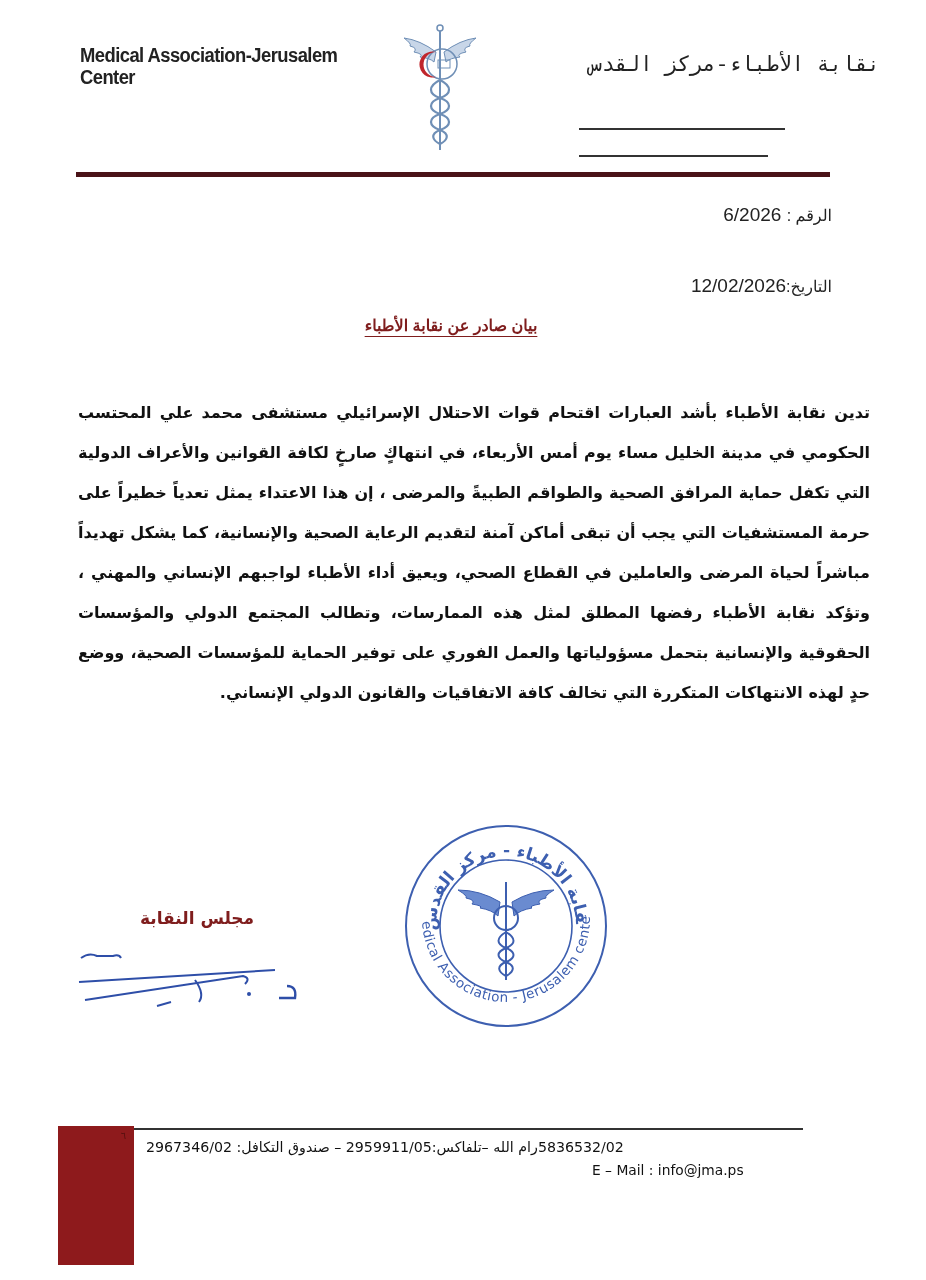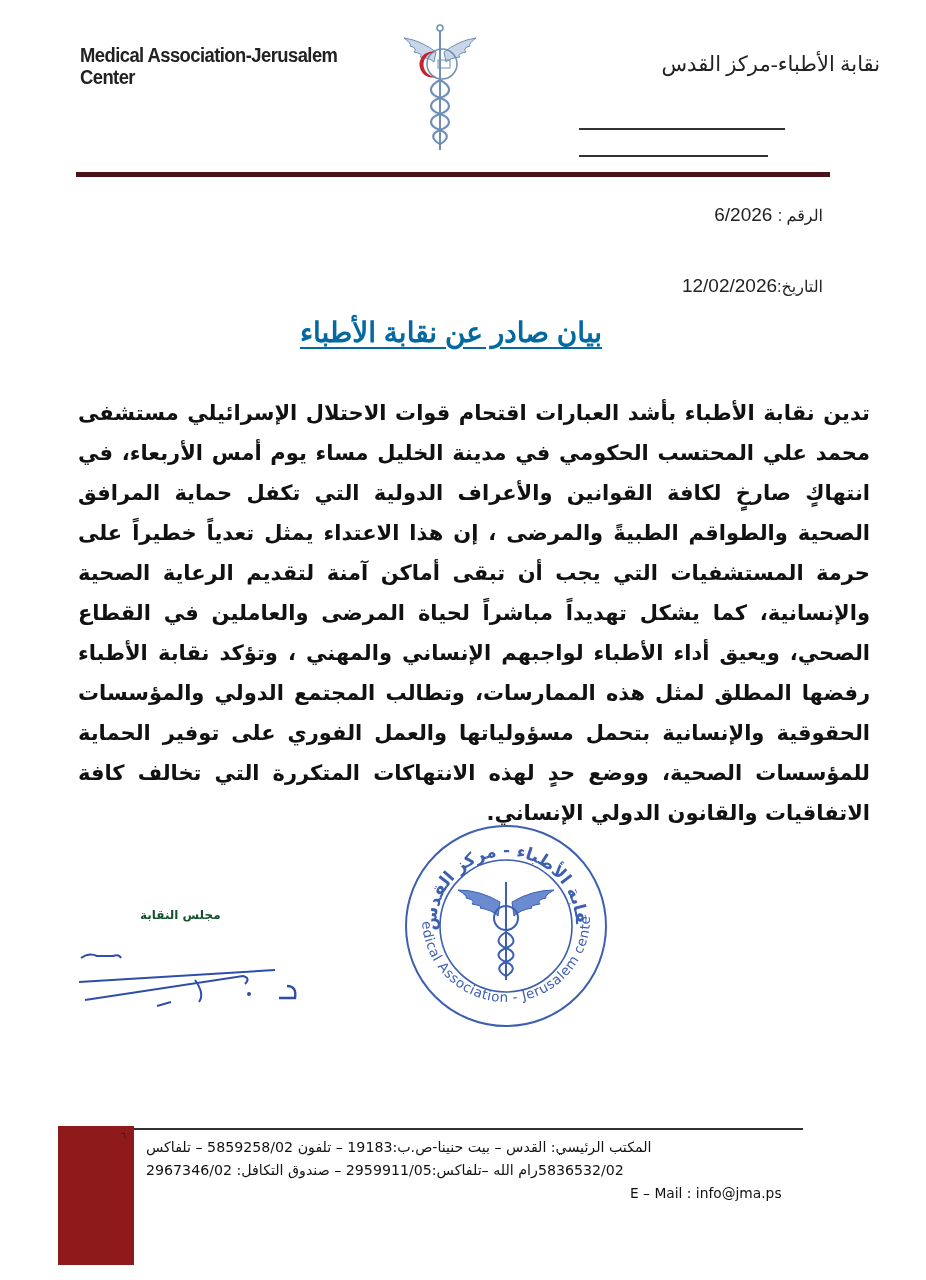--- a/index.html
+++ b/index.html
@@ -4,52 +4,52 @@
 <style>
   * { margin:0; padding:0; box-sizing:border-box; }
   html, body { width:926px; height:1280px; background:#ffffff; overflow:hidden; }
   body { position:relative; font-family:"DejaVu Sans", sans-serif; color:#1a1a1a; }
 
   .hdr-en { position:absolute; left:80px; top:44px; width:320px;
     font-family:"Liberation Sans", sans-serif; font-weight:bold; font-size:20px;
     line-height:22px; color:#222; letter-spacing:-0.6px; transform:scaleX(0.92); transform-origin:left top; }
   .hdr-logo { position:absolute; left:400px; top:22px; width:80px; height:140px; }
   .hdr-ar { position:absolute; right:46px; top:52px; direction:rtl;
-    font-family:Liberation Serif, serif; font-size:21px; color:#222; }
+    font-family:Liberation Mono, monospace; font-size:21px; color:#222; }
   .blank-line { position:absolute; height:1.5px; background:#333; }
   .rule { position:absolute; left:76px; top:172px; width:754px; height:5px; background:#4a1318; }
 
-  .meta { position:absolute; right:103px; direction:rtl; font-family:"Liberation Sans", sans-serif;
+  .meta { position:absolute; right:94px; direction:rtl; font-family:"Liberation Sans", sans-serif;
     font-size:19px; color:#222; }
   .meta .lbl { font-size:16px; }
 
   .title { position:absolute; left:0; right:0; top:316px; text-align:center; direction:rtl; }
-  .title span { font-family:"Liberation Sans", sans-serif; font-weight:bold; font-size:28px;
-    text-decoration:underline; text-underline-offset:5px; color:#0369a1; position:relative; left:-12px; }
+  .title span { font-family:"Liberation Sans", sans-serif; font-weight:bold; font-size:16px;
+    text-decoration:underline; text-underline-offset:5px; color:#7f1d1d; position:relative; left:-12px; }
 
   .body-text { position:absolute; left:78px; width:792px; top:393px; direction:rtl;
     text-align:justify; text-align-last:right;
-    font-family:"DejaVu Sans", sans-serif; font-weight:bold; font-size:21px;
+    font-family:"DejaVu Sans", sans-serif; font-weight:bold; font-size:16px;
     line-height:40px; color:#111; }
   .body-text p { text-align:justify; }
 
   .stamp { position:absolute; left:400px; top:820px; width:212px; height:212px; }
 
   .sig-label { position:absolute; left:140px; top:908px; direction:rtl;
-    font-family:"DejaVu Sans", sans-serif; font-weight:bold; font-size:12px; color:#14532d;text-align:center; }
+    font-family:"DejaVu Sans", sans-serif; font-weight:bold; font-size:17px; color:#7f1d1d;text-align:center; }
   .signature { position:absolute; left:75px; top:950px; width:240px; height:70px; }
 
   .footer-block { position:absolute; left:58px; top:1126px; width:76px; height:139px; background:#8e1a1c; }
   .footer-block .mark { position:absolute; right:8px; top:4px; font-size:10px; color:#5a1010; }
   .footer-line { position:absolute; left:134px; top:1128px; width:669px; height:2px; background:#333; }
   .footer-text { position:absolute; left:146px; top:1136px; width:640px;
     font-family:"DejaVu Sans", sans-serif; font-size:14.2px; line-height:23px; color:#111; }
   .footer-text .ar { direction:rtl; text-align:left; unicode-bidi:plaintext; }
   .footer-text .en { font-family:"DejaVu Sans", sans-serif; font-size:13.8px; white-space:nowrap; }
-  .footer-text .en .mail { position:absolute; left:484px; }
+  .footer-text .en .mail { position:absolute; left:446px; }
 </style>
 </head>
 <body>
 
 <div class="hdr-en">
   <div>Medical Association-Jerusalem</div>
   <div>Center</div>
 </div>
 
 <div class="hdr-logo">
@@ -121,18 +121,17 @@
     <circle cx="174" cy="44" r="2" fill="#2e4ea8"></circle>
     <path d="M212 36 Q222 36 220 48 L204 48" fill="none" stroke="#2e4ea8" stroke-width="2.4"></path>
   </svg>
 </div>
 
 <div class="footer-block">
   <span class="mark">٦</span>
 </div>
 <div class="footer-line"></div>
 <div class="footer-text">
-  <div class="ar">المكتب الرئيسي: القدس – بيت حنينا-ص.ب:19183 –  تلفون 5859258/02 –  تلفاكس</div>
   <div class="ar">5836532/02رام الله –تلفاكس:2959911/05 – صندوق التكافل: 2967346/02</div>
   <div class="en" style="position:relative;">
     <span class="mail">E – Mail : info@jma.ps</span>
   </div>
 </div>
 
 </body></html>

